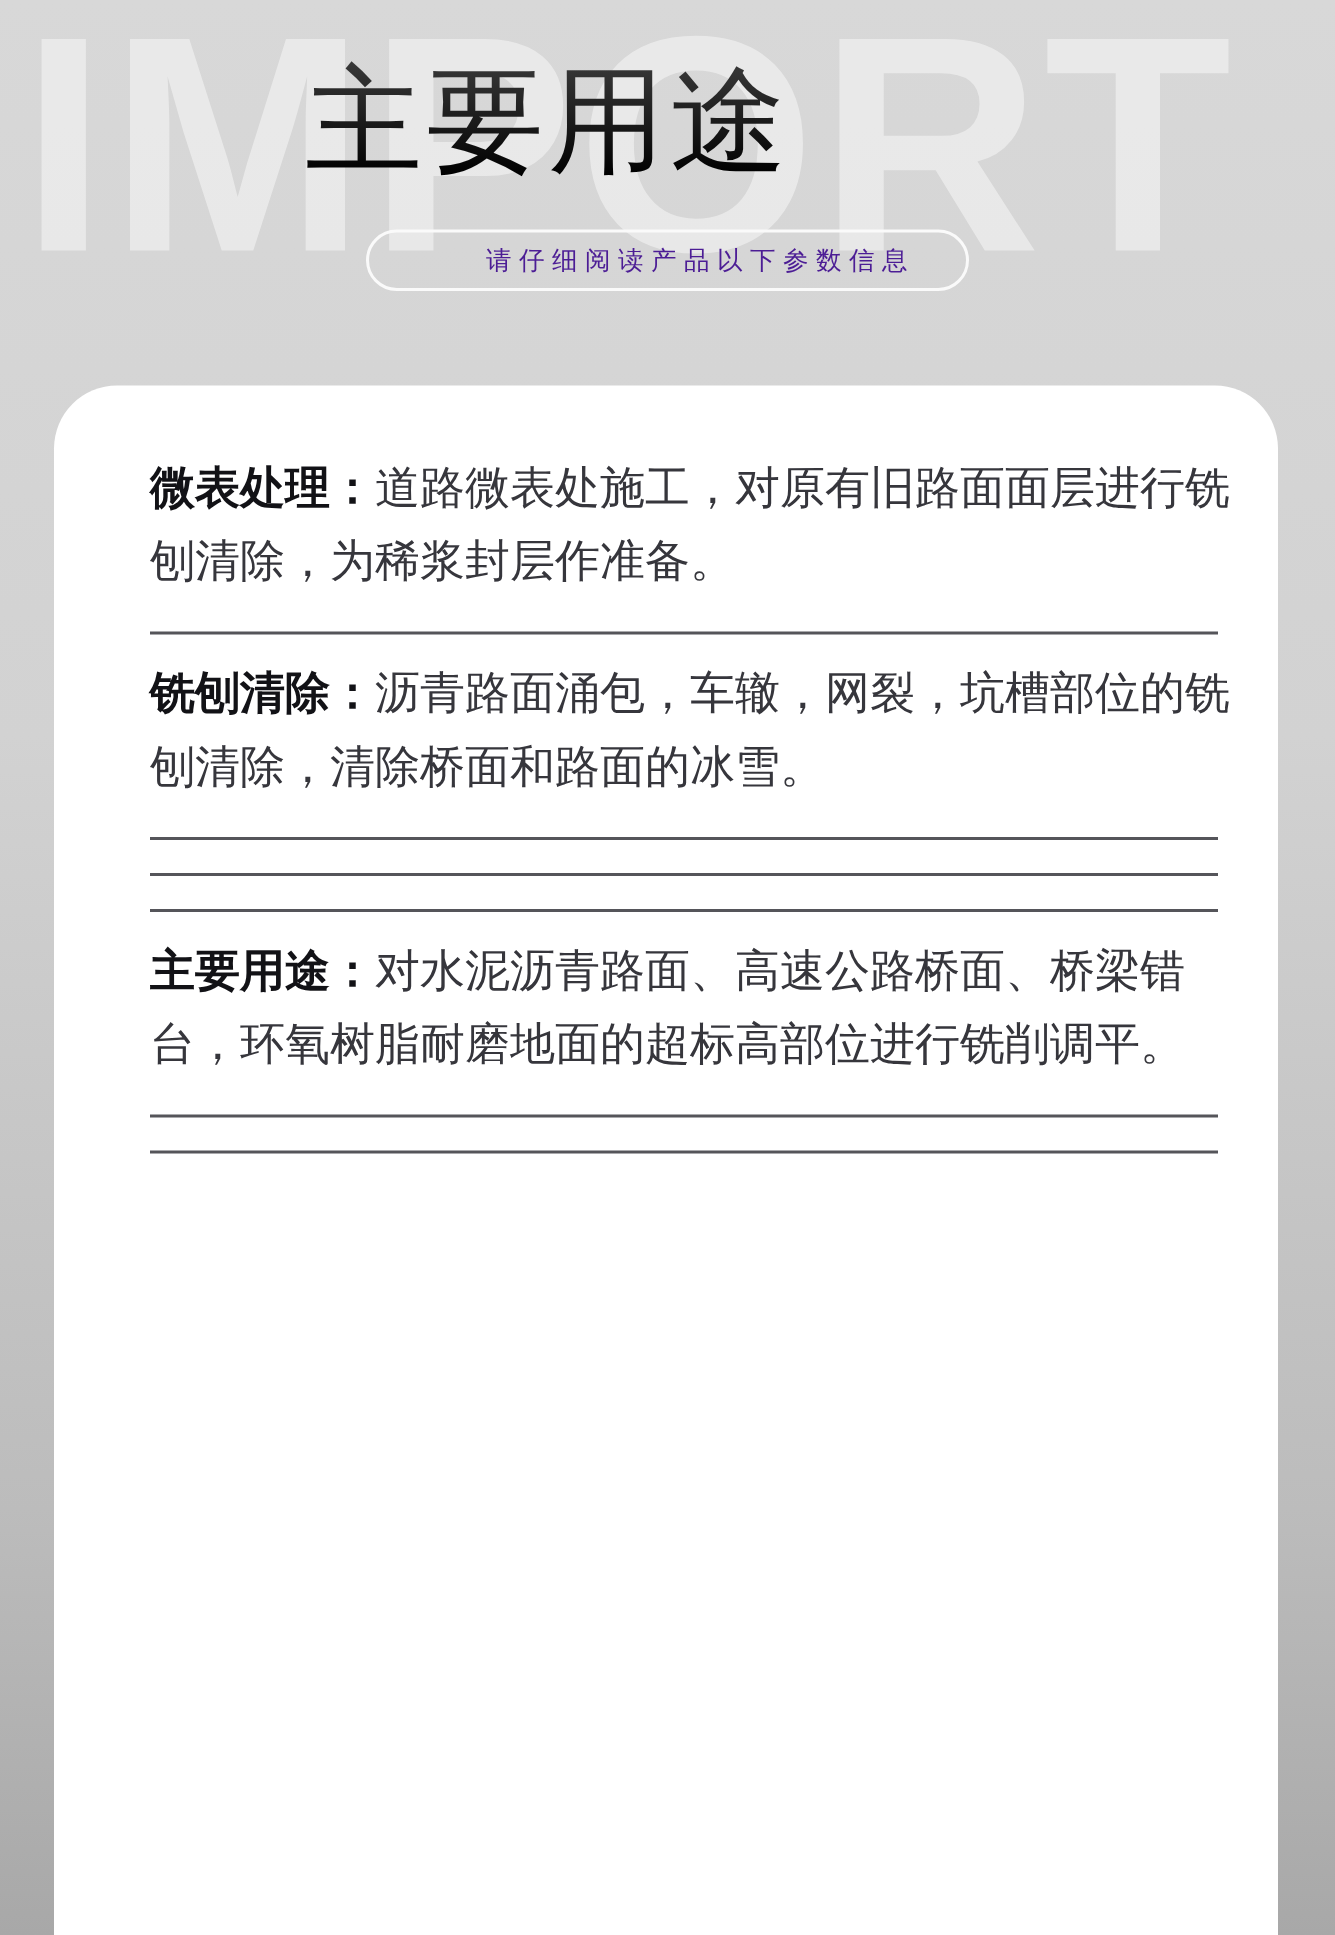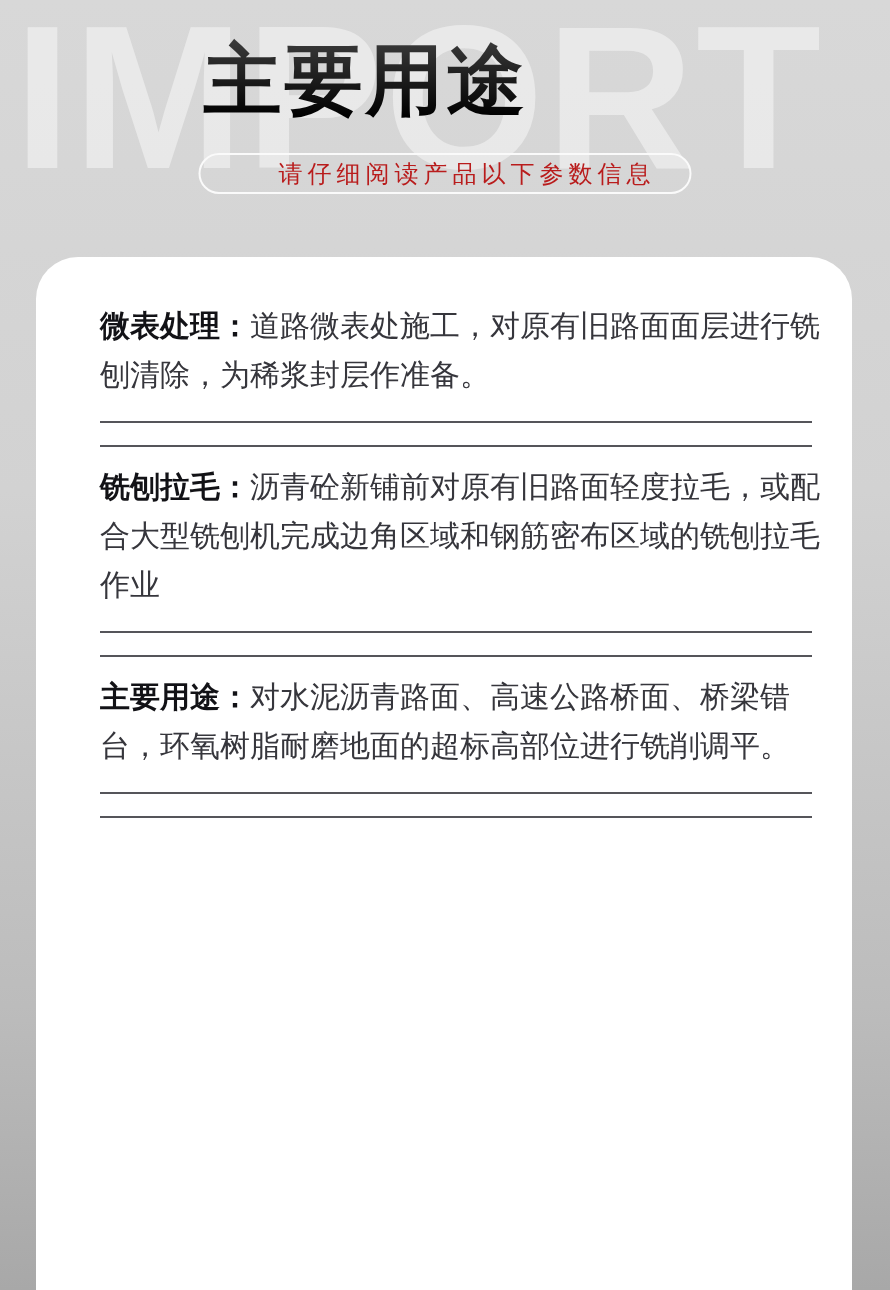--- a/index.html
+++ b/index.html
@@ -25,21 +25,21 @@
     font-size: 205px; line-height: 1;
     font-weight: 800; letter-spacing: 2px;
     color: rgba(255,255,255,0.45);
     white-space: nowrap;
   }
   .page-title {
     position: absolute; top: 36px; left: 0;
     width: 731px;
     text-align: center;
     font-size: 78px; line-height: 1.15;
-    font-weight: 700; letter-spacing: 3px;
+    font-weight: 400; letter-spacing: 3px;
     color: #161616;
     margin: 0;
   }
   @supports (-webkit-background-clip: text) {
     .page-title {
       background: linear-gradient(180deg, #3d3d3d 0%, #000000 90%);
       -webkit-background-clip: text;
       background-clip: text;
       color: transparent;
     }
@@ -48,23 +48,23 @@
     position: absolute; top: 153px; left: 50%;
     transform: translateX(-50%);
     height: 41px;
     padding: 0 34px;
     border: 2px solid #fafafa;
     border-radius: 22px;
     display: flex; align-items: center; justify-content: center;
     background: transparent;
   }
   .subtitle-text {
-    font-size: 24px;
+    font-size: 17px;
     letter-spacing: 5px;
-    color: #b91c1c;
+    color: #4c1d95;
     white-space: nowrap;
     margin-left: 44px;
   }
 
   
   .usage-card {
     position: absolute; top: 257px; left: 36px;
     width: 816px; height: 1271px;
     background: #ffffff;
     border-radius: 42px;
@@ -100,25 +100,25 @@
   </div>
 </div>
 
 <div class="usage-card">
 
   <div class="usage-section">
     <p><span class="section-label">微表处理：</span><span class="section-text">道路微表处施工，对原有旧路面面层进行铣刨清除，为稀浆封层作准备。</span></p>
   </div>
   <hr class="section-divider">
 
+  <div class="usage-section">
+    <p><span class="section-label">铣刨清除：</span><span class="section-text">沥青路面涌包，车辙，网裂，坑槽部位的铣刨清除，清除桥面和路面的冰雪。</span></p>
+  </div>
   <hr class="section-divider">
 
-  <div class="usage-section">
-    <p><span class="section-label">铣刨拉毛：</span><span class="section-text">沥青砼新铺前对原有旧路面轻度拉毛，或配合大型铣刨机完成边角区域和钢筋密布区域的铣刨拉毛作业</span></p>
-  </div>
   <hr class="section-divider">
 
   <hr class="section-divider">
 
   <div class="usage-section">
     <p><span class="section-label">主要用途：</span><span class="section-text">对水泥沥青路面、高速公路桥面、桥梁错台，环氧树脂耐磨地面的超标高部位进行铣削调平。</span></p>
   </div>
   <hr class="section-divider">
 
   <hr class="section-divider">

